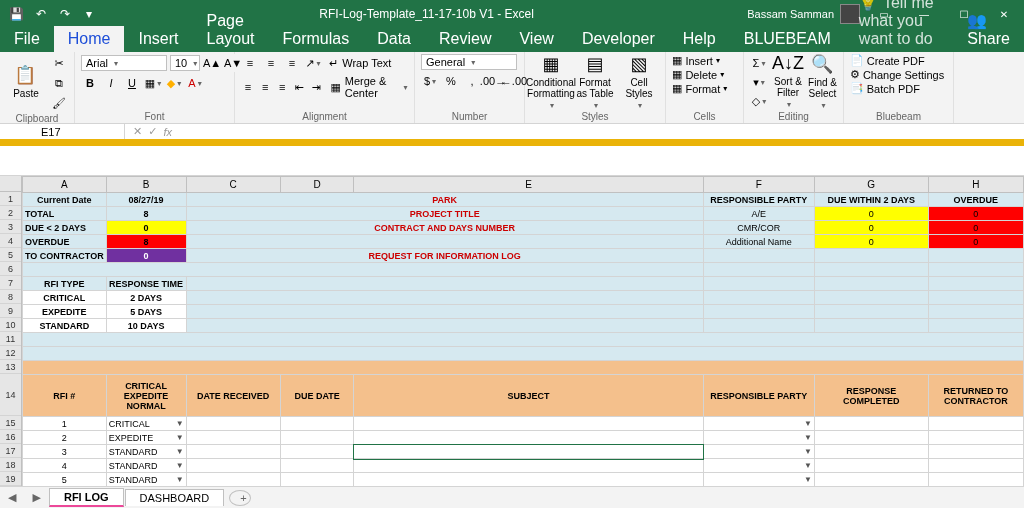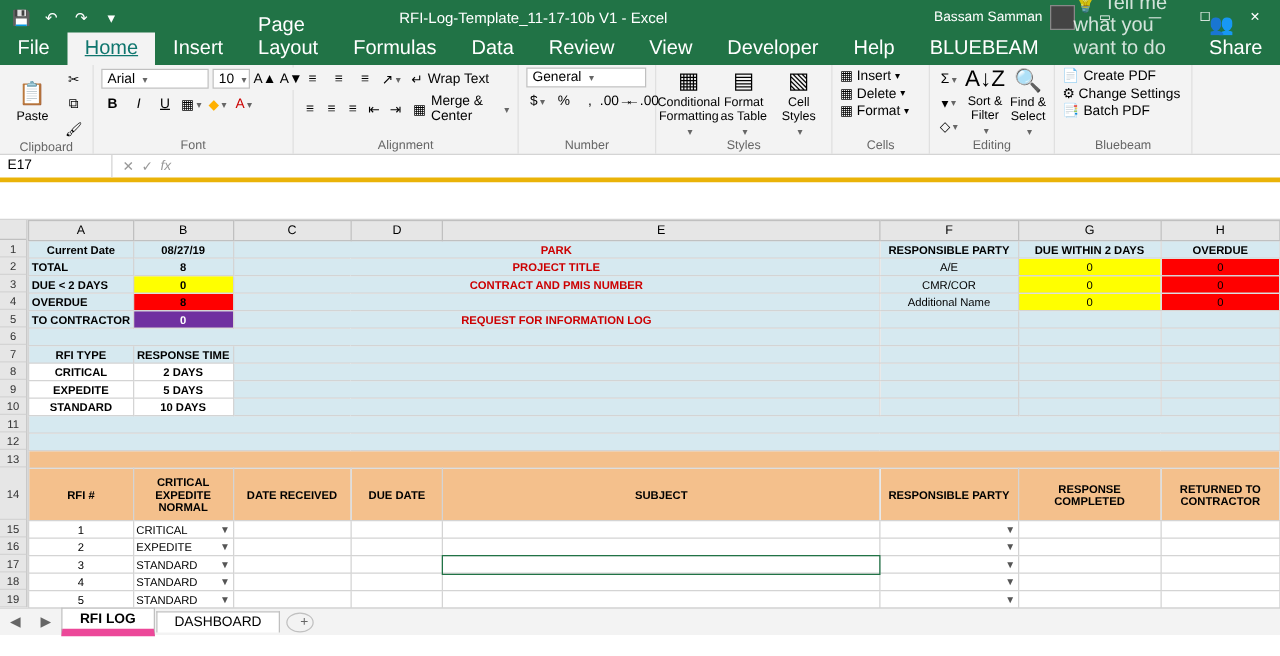--- a/index.html
+++ b/index.html
@@ -9,39 +9,39 @@
 .titlebar { background: #217346; height: 28px; display: flex; align-items: center; color: #fff; }
 .titlebar .qat { display: flex; align-items: center; gap: 6px; padding: 0 8px; }
 .titlebar .qat span { width: 18px; height: 18px; display: flex; align-items: center; justify-content: center; font-size: 12px; }
 .titlebar .title-center { flex: 1; text-align: center; font-size: 12px; }
 .titlebar .user { display: flex; align-items: center; gap: 6px; padding-right: 4px; font-size: 11px; }
 .titlebar .winbtn { width: 40px; height: 28px; display: flex; align-items: center; justify-content: center; font-size: 10px; }
 
 
 .tabs { background: #217346; height: 24px; display: flex; align-items: flex-end; color: #fff; font-size: 16px; }
 .tabs .tab { padding: 4px 14px; cursor: pointer; }
-.tabs .tab.active { background: #f3f3f3; color: #0f766e; text-decoration: underline; }
+.tabs .tab.active { background: #f3f3f3; color: #1d4ed8; }
 .tabs .spacer { flex: 1; }
 .tabs .share { padding: 4px 14px; }
 
 
 .ribbon { background: #f3f3f3; height: 72px; border-bottom: 1px solid #d4d4d4; display: flex; font-size: 11px; }
 .group { border-right: 1px solid #e0e0e0; padding: 2px 6px 0 6px; display: flex; flex-direction: column; position: relative; }
 .group-body { flex: 1; display: flex; align-items: flex-start; gap: 4px; }
 .group-label { text-align: center; font-size: 10px; color: #666; padding: 1px 0; }
 .btn-lg { display: flex; flex-direction: column; align-items: center; justify-content: center; width: 40px; height: 54px; font-size: 10px; text-align: center; gap: 2px; }
 .btn-lg .ic { font-size: 18px; }
 .vcol { display: flex; flex-direction: column; gap: 2px; }
 .hrow { display: flex; gap: 3px; align-items: center; }
 .smallbtn { width: 18px; height: 18px; border: 1px solid transparent; display: flex; align-items: center; justify-content: center; font-size: 11px; background: #f3f3f3; }
 .dropdown { border: 1px solid #c0c0c0; background: #fff; font-size: 11px; padding: 1px 4px; display: flex; align-items: center; gap: 4px; }
 .chev::after { content: "▾"; font-size: 8px; color: #666; margin-left: 2px; }
 
 
-.fbar { height: 22px; display: flex; border-bottom: 4px solid #eab308; background: #fff; }
+.fbar { height: 22px; display: flex; border-bottom: 7px solid #eab308; background: #fff; padding-left: 35px; }
 .namebox { width: 90px; border-right: 1px solid #d4d4d4; padding: 2px 6px; font-size: 11px; }
 .fbar-icons { display: flex; align-items: center; gap: 6px; padding: 0 8px; color: #999; font-size: 11px; }
 .fx-input { flex: 1; padding: 2px 6px; font-size: 11px; }
 .extra-space { height: 30px; border-bottom: 1px solid #d4d4d4; background: #fff; }
 
 
 .grid-wrap { display: flex; height: 310px; overflow: hidden; }
 .rowhdrs { width: 22px; background: #e6e6e6; border-right: 1px solid #c0c0c0; }
 .rowhdr { height: 14px; border-bottom: 1px solid #d4d4d4; font-size: 9px; text-align: center; line-height: 14px; color: #333; }
 .corner { height: 16px; border-bottom: 1px solid #c0c0c0; background: #e6e6e6; }
@@ -57,21 +57,21 @@
 .q-purple { background: #7030a0; color: #fff; }
 .q-peach { background: #f4c08c; }
 .txt-red { color: #cc0000; font-weight: bold; }
 .bord-thick td { border: 1px solid #444; }
 .dd-arrow { float: right; font-size: 8px; color: #555; }
 
 
 .sheettabs { height: 22px; background: #f3f3f3; border-top: 1px solid #d4d4d4; display: flex; align-items: center; font-size: 11px; }
 .sheettabs .nav { padding: 0 8px; color: #666; }
 .sheettabs .stab { padding: 2px 14px; border: 1px solid #c0c0c0; border-bottom: none; background: #fff; margin-right: 1px; }
-.sheettabs .stab.active { border-bottom: 6px solid #ec4899; font-weight: bold; }
+.sheettabs .stab.active { border-bottom: 2px solid #ec4899; font-weight: bold; }
 .sheettabs .addtab { padding: 0 10px; color: #666; border: 1px solid #c0c0c0; border-radius: 50%; width: 16px; height: 16px; line-height: 14px; text-align: center; margin-left: 4px; }
 </style>
 </head>
 <body>
 
 <div class="titlebar">
   <div class="qat">
     <span>💾</span>
     <span>↶</span>
     <span>↷</span>
@@ -331,21 +331,21 @@
           <td class="q-blue b">TOTAL</td>
           <td class="q-blue b c">8</td>
           <td class="q-blue c txt-red" colspan="3">PROJECT TITLE</td>
           <td class="q-blue c">A/E</td>
           <td class="q-yellow c">0</td>
           <td class="q-red c">0</td>
         </tr>
         <tr class="bord-thick">
           <td class="q-blue b">DUE &lt; 2 DAYS</td>
           <td class="q-yellow b c">0</td>
-          <td class="q-blue c txt-red" colspan="3">CONTRACT AND PMIS NUMBER</td>
+          <td class="q-blue c txt-red" colspan="3">CONTRACT AND DAYS NUMBER</td>
           <td class="q-blue c">CMR/COR</td>
           <td class="q-yellow c">0</td>
           <td class="q-red c">0</td>
         </tr>
         <tr class="bord-thick">
           <td class="q-blue b">OVERDUE</td>
           <td class="q-red b c">8</td>
           <td class="q-blue" colspan="3"></td>
           <td class="q-blue c">Additional Name</td>
           <td class="q-yellow c">0</td>

